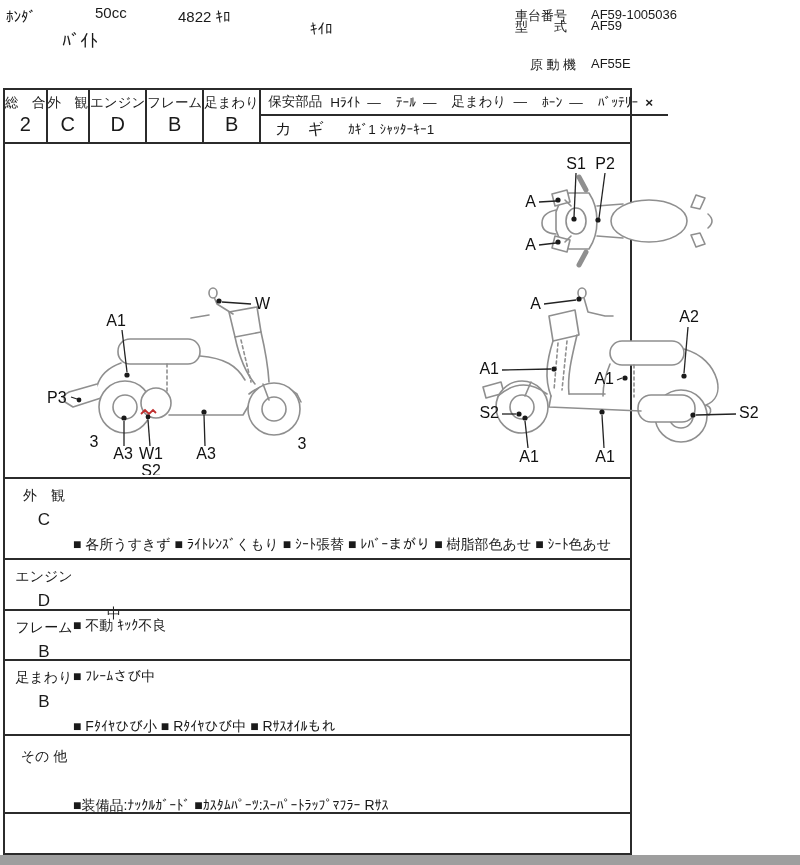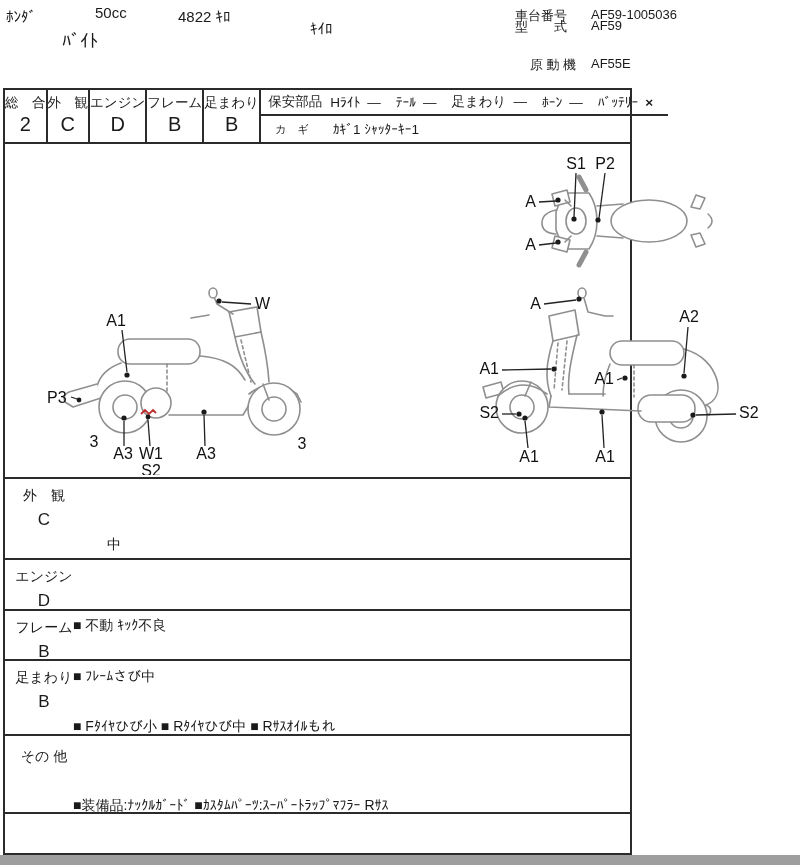--- a/index.html
+++ b/index.html
@@ -29,21 +29,21 @@
   }
   .gcell .glabel{font-size:13.5px;margin-top:4px;white-space:pre;}
   .gcell .gvalue{font-size:20px;margin-top:1px;}
   #safety{flex:1;display:flex;flex-direction:column;box-sizing:border-box;}
   #safety-top{height:26px;box-sizing:border-box;border-bottom:2px solid #2b2b2b;display:flex;align-items:center;padding-left:7px;font-size:13.5px;white-space:pre;}
   #safety-top .sp-title{margin-right:8px;}
   .sp-item{margin-right:15px;white-space:pre;}
   .sp-status{margin-left:7px;}
   .sp-x{font-weight:bold;}
   #safety-key{flex:1;display:flex;align-items:center;font-size:13.5px;white-space:pre;}
-  #safety-key .key-label{padding-left:14px;font-size:11px;}
+  #safety-key .key-label{padding-left:14px;font-size:16px;}
   #safety-key .key-value{margin-left:24px;}
   
   #diagram-row{height:335px;}
   #diagram-svg{position:absolute;left:0;top:0;}
   .sk{stroke:#8f8f8f;stroke-width:1.6;fill:none;stroke-linecap:round;stroke-linejoin:round;}
   .skf{stroke:#8f8f8f;stroke-width:1.6;fill:#ffffff;stroke-linejoin:round;}
   .dash{stroke-dasharray:3,3;}
   .ld{stroke:#222222;stroke-width:1.3;fill:none;}
   .dot{fill:#1a1a1a;stroke:none;}
   .dlabel{font-size:16px;fill:#111111;font-family:"Liberation Sans","DejaVu Sans",sans-serif;}
@@ -284,20 +284,21 @@
           <line class="ld" x1="599" y1="304" x2="597" y2="271"></line>
             <circle class="dot" cx="597" cy="268" r="2.6"></circle>
         </g>
       </svg>
     </div>
 
     <div class="row bt sec" style="height:81px;">
       <div class="slabel">外　観</div>
       <div class="sgrade">C</div>
       <div class="scontent">
+        <div>■ 各所うすきず ■ ﾗｲﾄﾚﾝｽﾞくもり ■ ｼｰﾄ張替 ■ ﾚﾊﾞｰまがり ■ 樹脂部色あせ ■ ｼｰﾄ色あせ</div>
         <div class="line2">中</div>
       </div>
     </div>
 
     <div class="row bt sec" style="height:51px;">
       <div class="slabel">エンジン</div>
       <div class="sgrade">D</div>
       <div class="scontent">
         <div>■ 不動 ｷｯｸ不良</div>
       </div>

